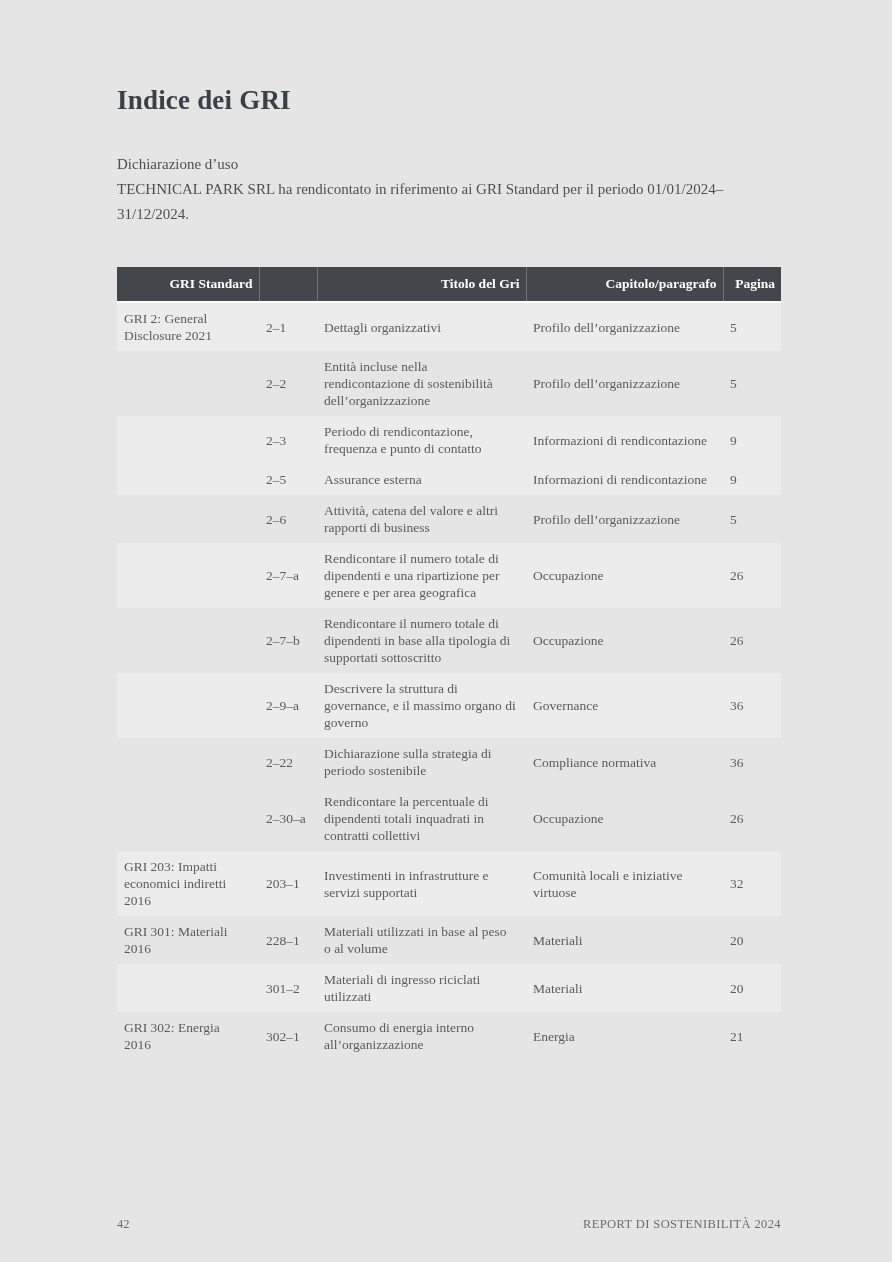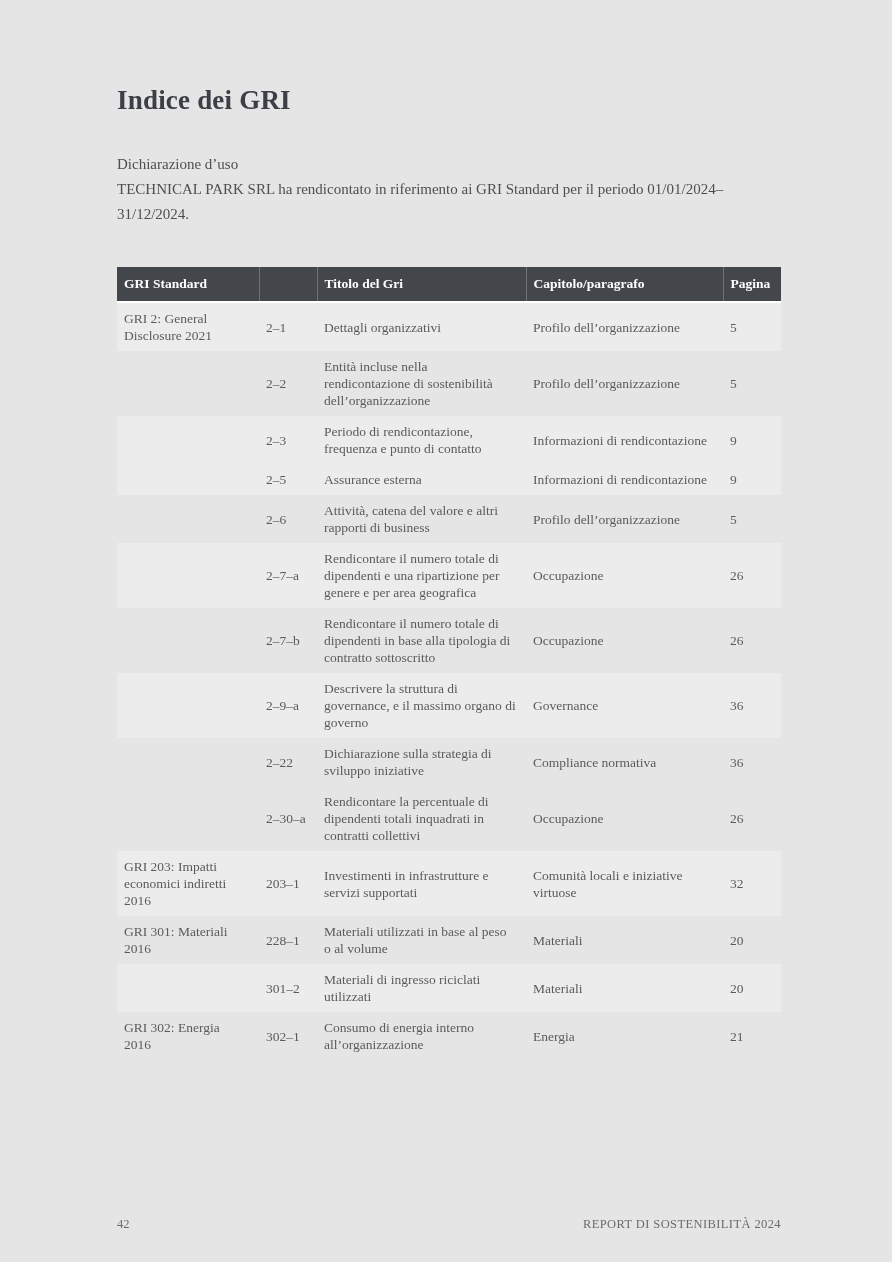--- a/index.html
+++ b/index.html
@@ -46,21 +46,21 @@
   col.c-standard { width: 142px; }
   col.c-code     { width: 58px;  }
   col.c-title    { width: 209px; }
   col.c-chapter  { width: 197px; }
   col.c-page     { width: 58px;  }
   thead th {
     background: #43464b;
     color: #ffffff;
     font-weight: 700;
     font-size: 13.5px;
-    text-align: left;
+    text-align: right;
     padding: 9px 6px 9px 7px;
     border-bottom: 2px solid #ffffff;
   }
   thead th + th { border-left: 1px solid #6e7175; }
   tbody td {
     font-size: 13.5px;
     line-height: 17px;
     color: #5b5b5b;
     vertical-align: middle;
     padding: 7px 10px 7px 7px;
@@ -148,35 +148,35 @@
           <tr class="alt">
     <td></td>
     <td>2–7–a</td>
     <td>Rendicontare il numero totale di dipendenti e una ripartizione per genere e per area geografica</td>
     <td>Occupazione</td>
     <td>26</td>
   </tr>
           <tr>
     <td></td>
     <td>2–7–b</td>
-    <td>Rendicontare il numero totale di dipendenti in base alla tipologia di contratto sottoscritto</td>
+    <td>Rendicontare il numero totale di dipendenti in base alla tipologia di supportati sottoscritto</td>
     <td>Occupazione</td>
     <td>26</td>
   </tr>
           <tr class="alt">
     <td></td>
     <td>2–9–a</td>
     <td>Descrivere la struttura di governance, e il massimo organo di governo</td>
     <td>Governance</td>
     <td>36</td>
   </tr>
           <tr>
     <td></td>
     <td>2–22</td>
-    <td>Dichiarazione sulla strategia di sviluppo iniziative</td>
+    <td>Dichiarazione sulla strategia di periodo sostenibile</td>
     <td>Compliance normativa</td>
     <td>36</td>
   </tr>
           <tr>
     <td></td>
     <td>2–30–a</td>
     <td>Rendicontare la percentuale di dipendenti totali inquadrati in contratti collettivi</td>
     <td>Occupazione</td>
     <td>26</td>
   </tr>

